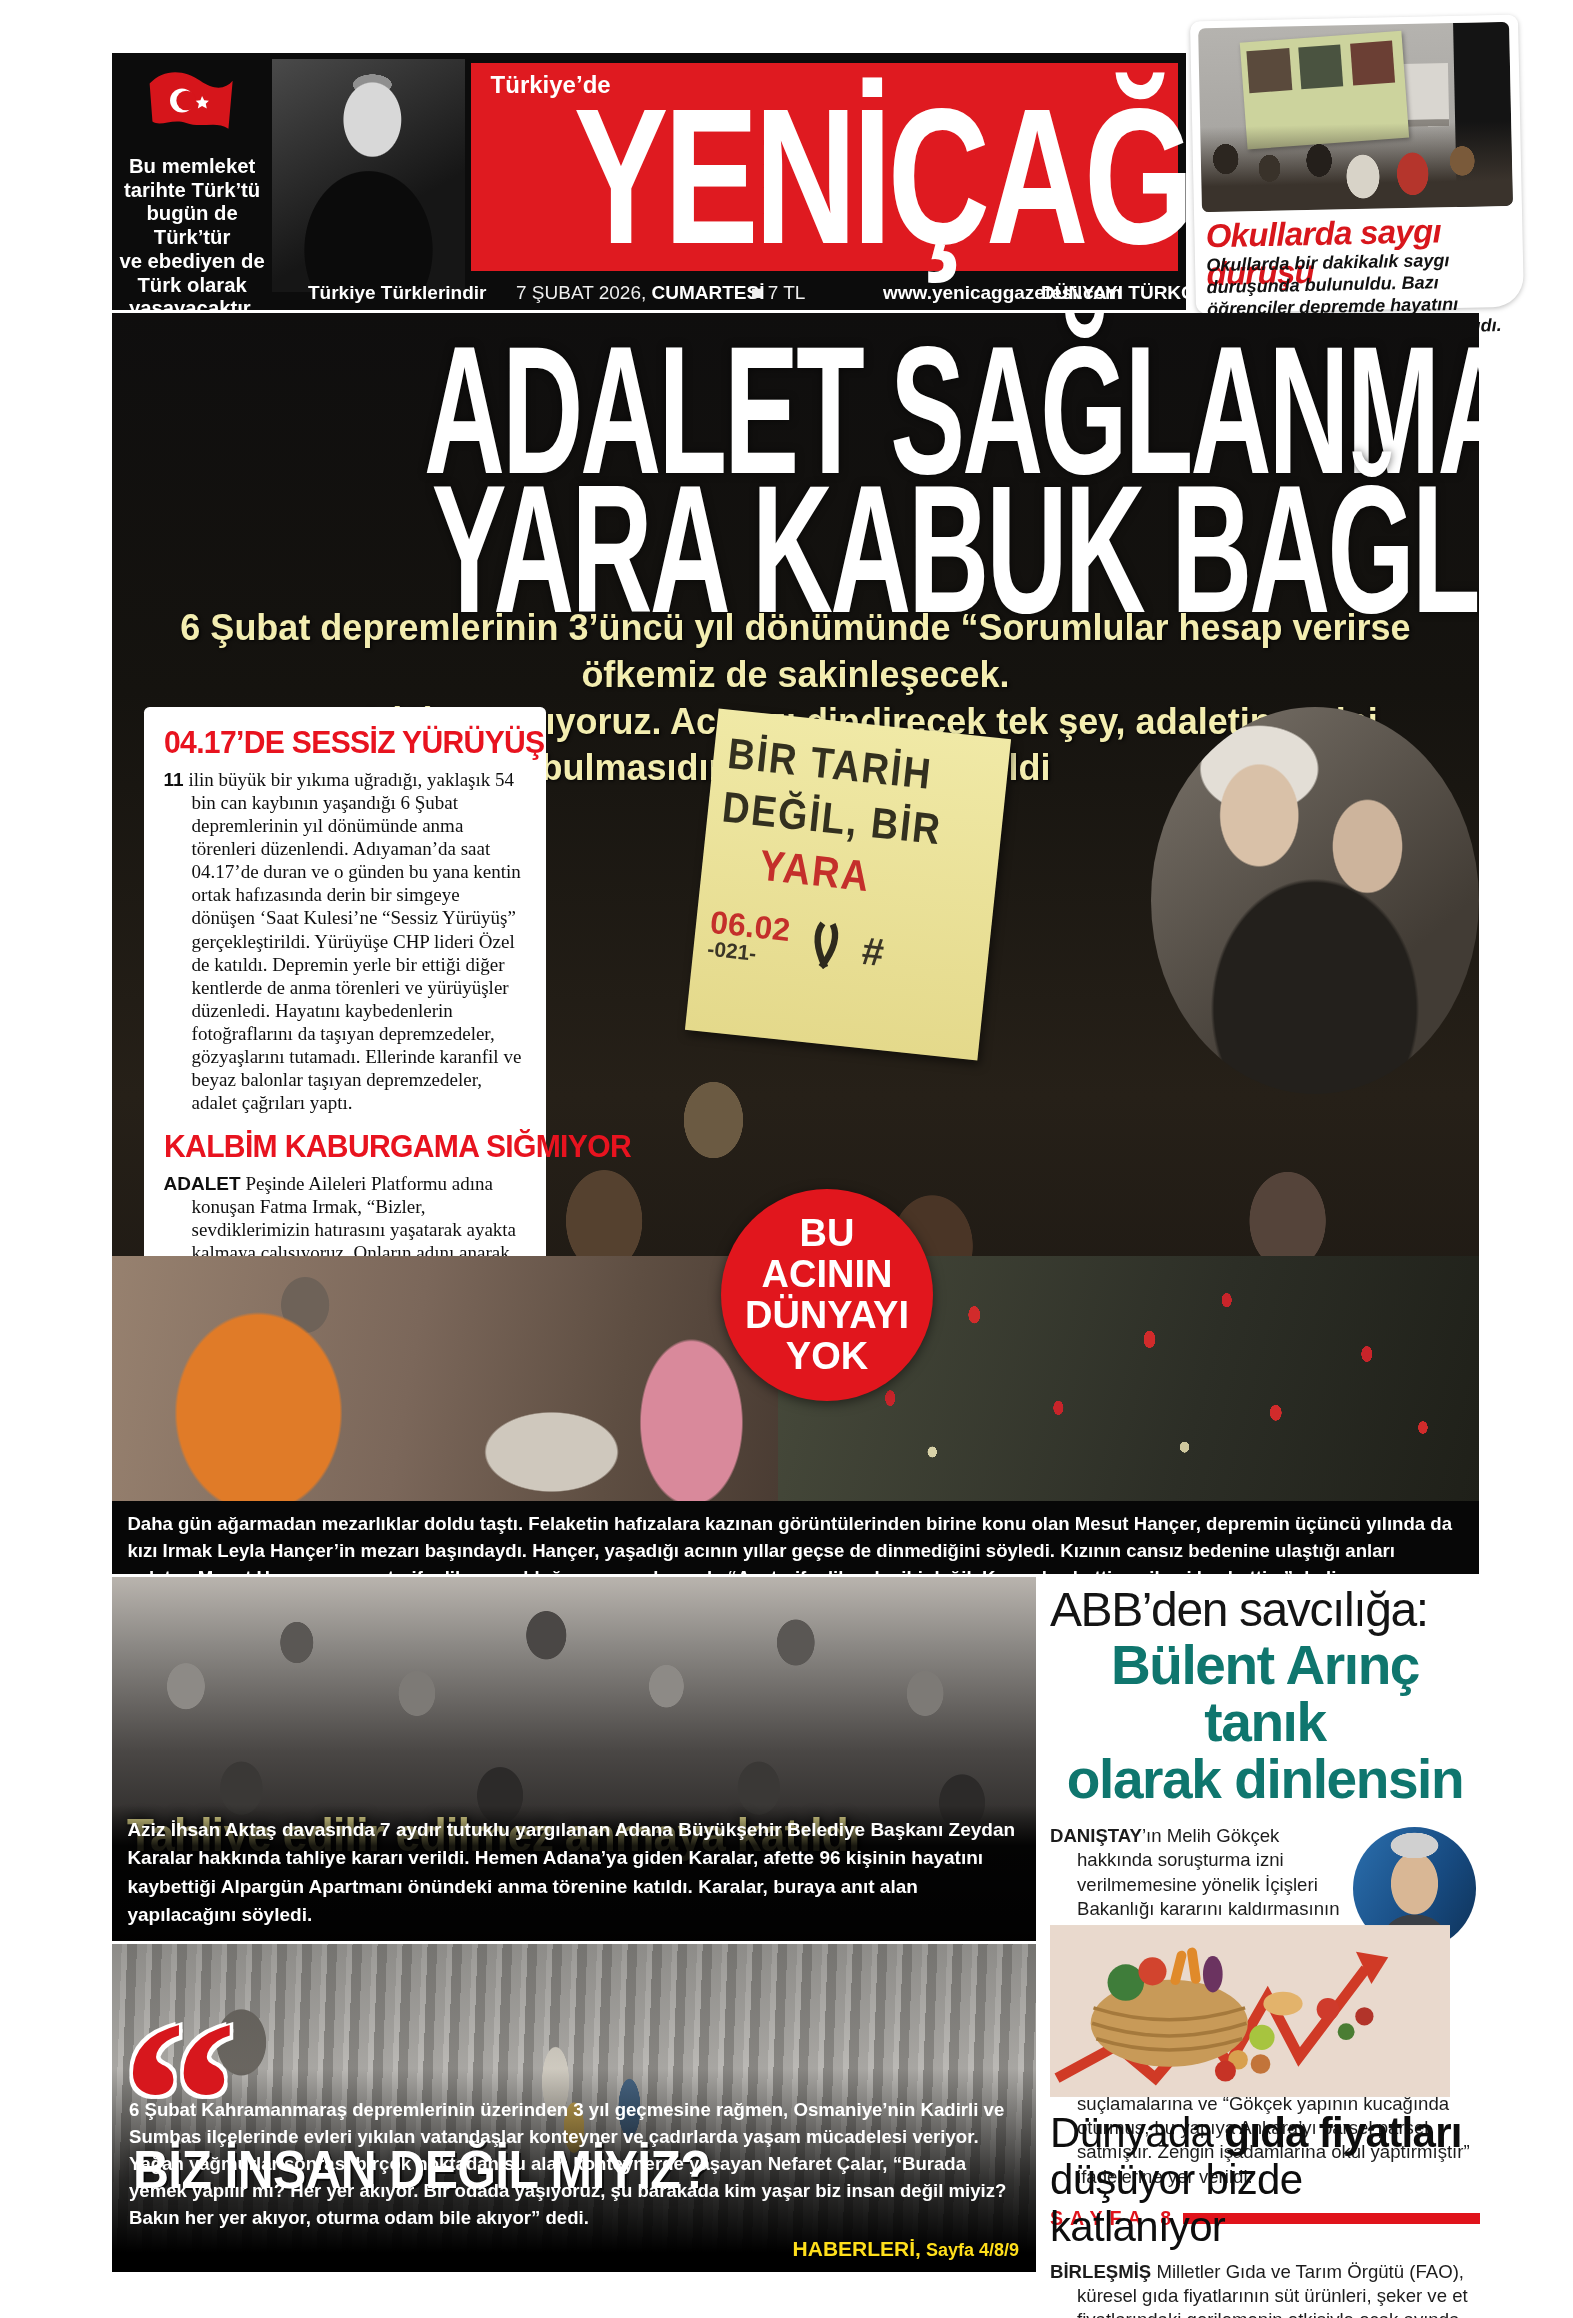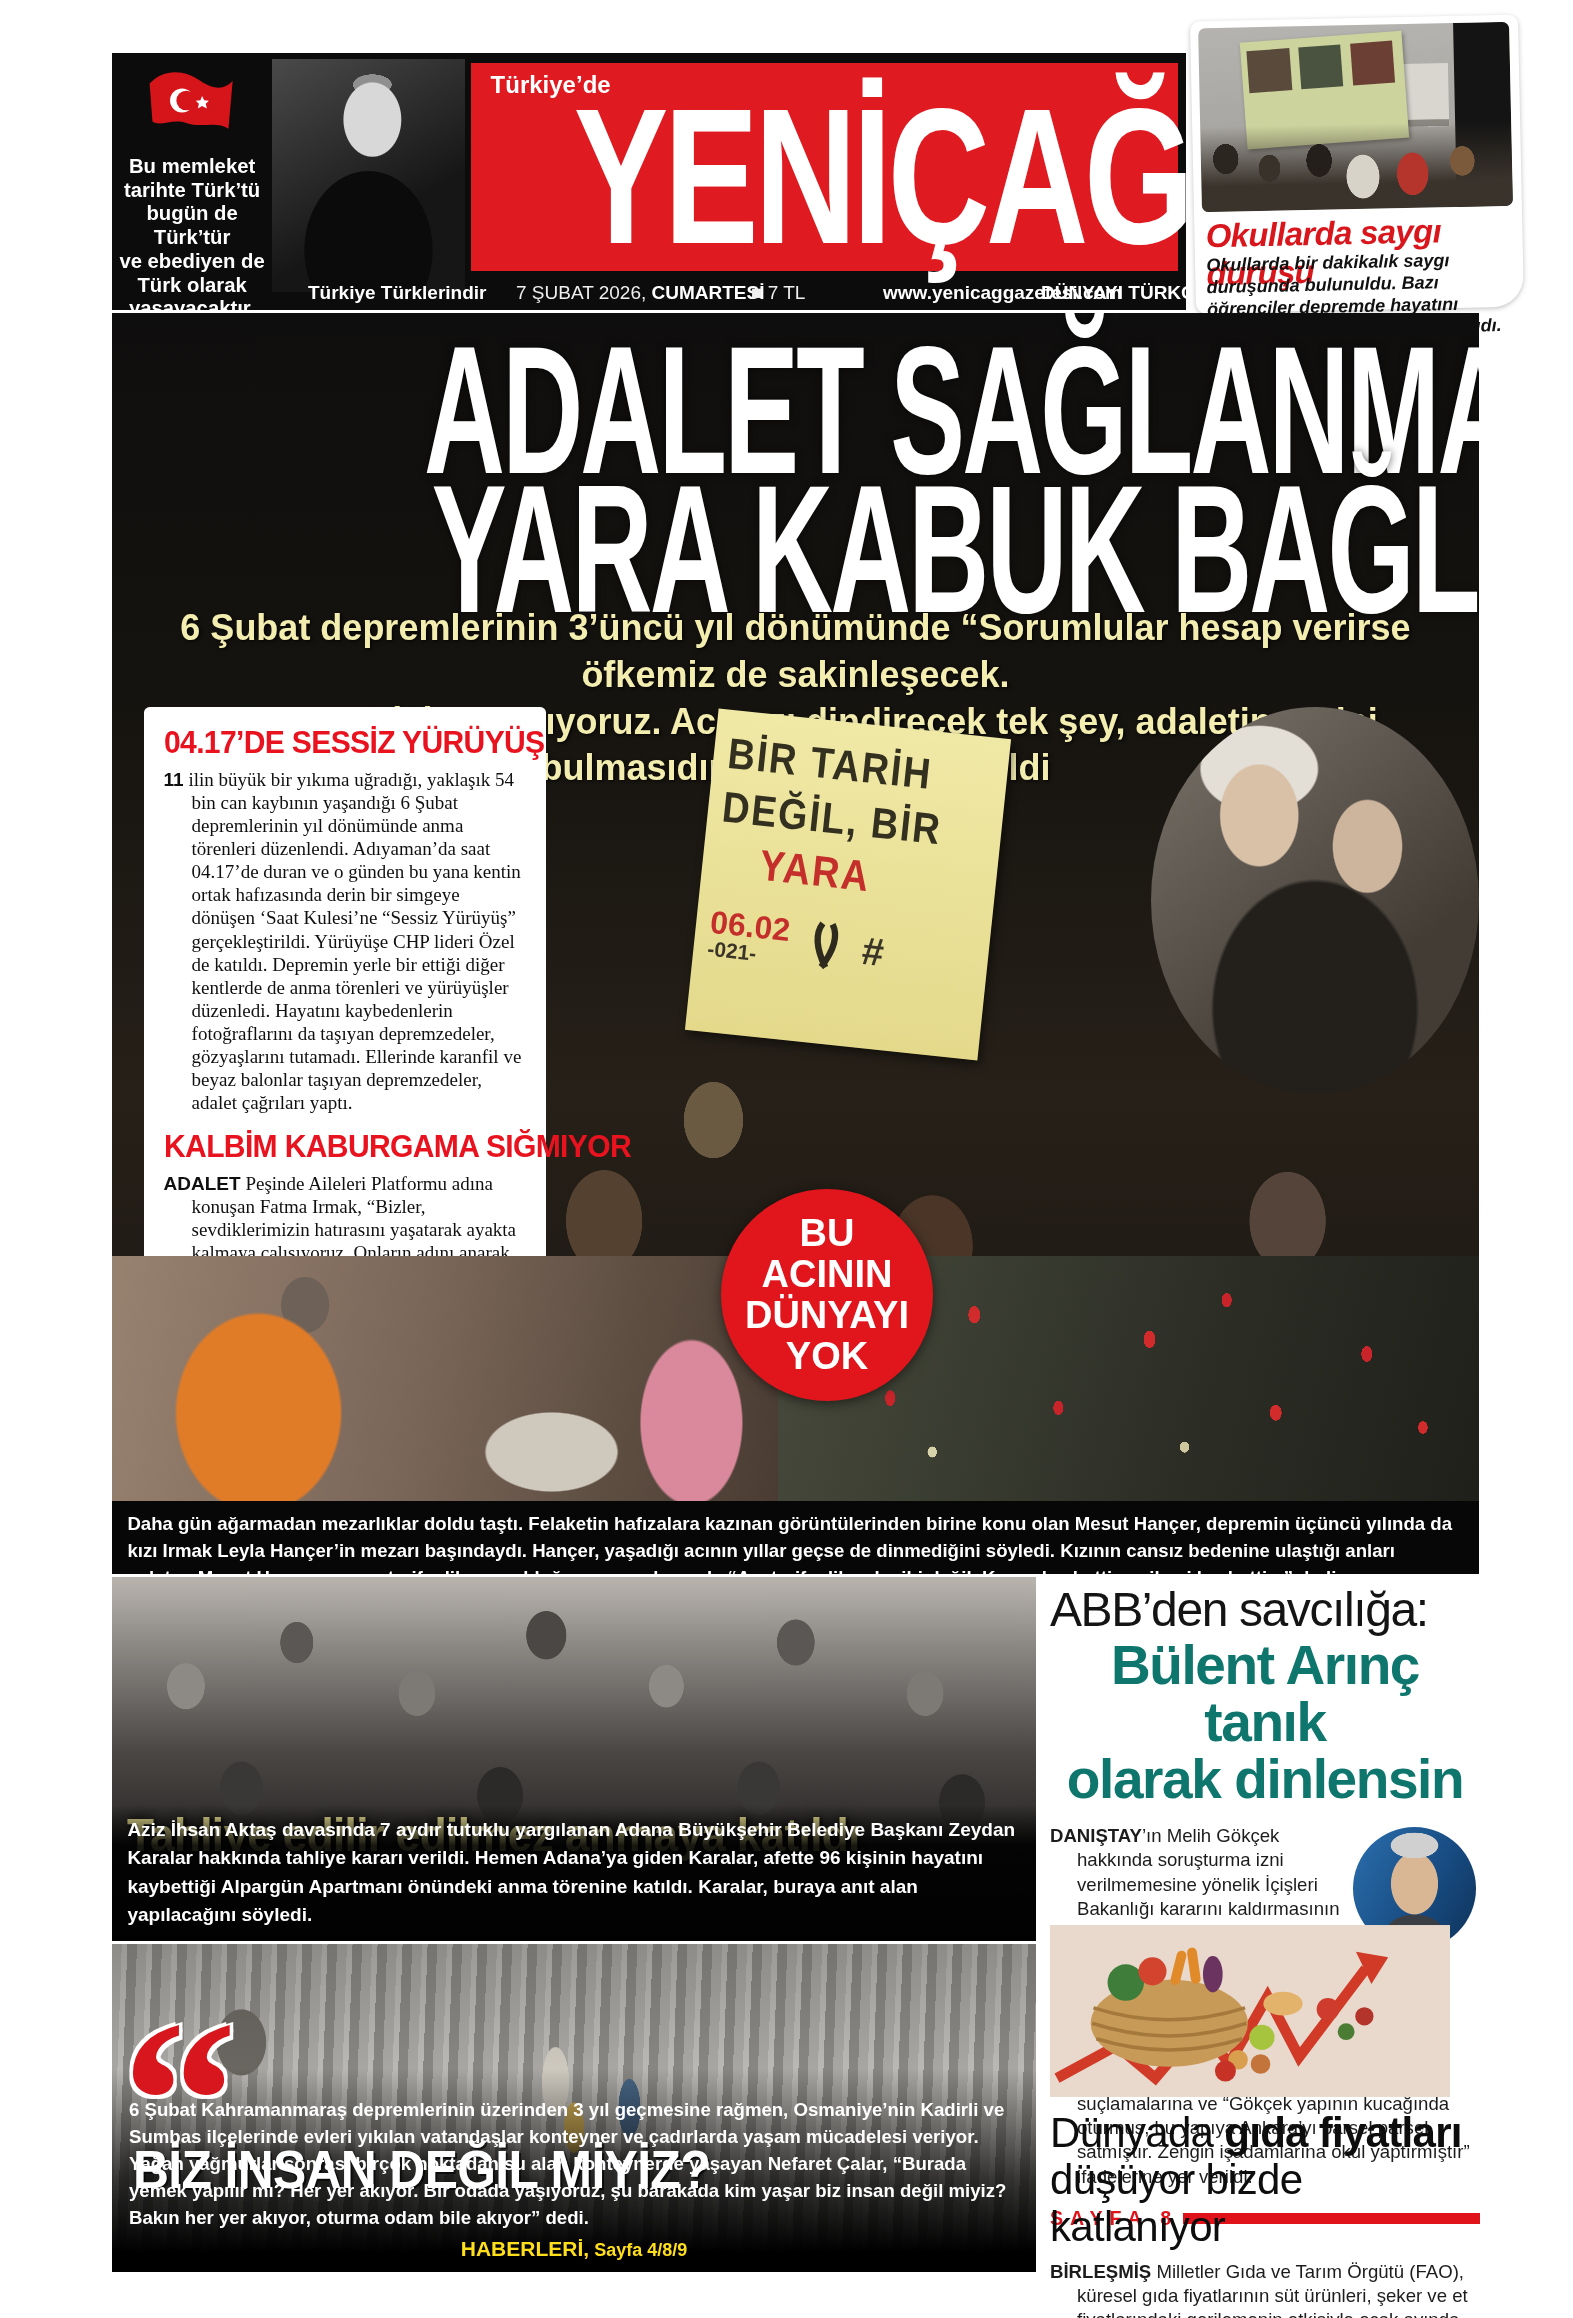--- a/index.html
+++ b/index.html
@@ -152,21 +152,21 @@
   .insan-shade{position:absolute;left:0;top:0;width:100%;height:100%;
       background:linear-gradient(180deg,rgba(60,60,58,.3),rgba(20,20,20,.05) 38%,rgba(0,0,0,.72) 72%,#000 94%);}
   .quote{position:absolute;left:9.8px;top:42px;font-family:"Liberation Serif",serif;font-weight:bold;
       font-size:231px;line-height:1;color:#d7171d;
       text-shadow:-3.5px -3.5px 0 #fff,3.5px -3.5px 0 #fff,-3.5px 3.5px 0 #fff,3.5px 3.5px 0 #fff;}
   .insan-headline{position:absolute;left:21px;top:195px;color:#fff;font-weight:bold;font-size:53px;
       letter-spacing:-0.7px;transform:scaleX(.94);transform-origin:left;white-space:nowrap;
       text-shadow:2.1px 2.1px 0 rgba(0,0,0,.65),0 0 15.4px rgba(0,0,0,.8);}
   .insan-body{position:absolute;left:0;bottom:0;width:100%;box-sizing:border-box;padding:8.4px 17px 7px;
       color:#fff;font-weight:bold;font-size:18.6px;line-height:1.46;}
-  .insan-ref{text-align:center;margin-top:2.8px;color:#ffdf1b;}
+  .insan-ref{text-align:right;margin-top:2.8px;color:#ffdf1b;}
   .insan-ref .big{font-size:21px;font-weight:bold;}
   .insan-ref .small{font-size:18px;font-weight:bold;}
   
   .story-abb{position:absolute;left:1050px;top:1582px;width:430px;}
   .abb-kicker{font-size:48px;font-weight:normal;color:#141414;letter-spacing:-1.4px;}
   .abb-h{font-size:55px;font-weight:bold;color:#0f766e;letter-spacing:-1.4px;line-height:1.04;text-align:center;}
   .abb-bodywrap{margin-top:15.4px;position:relative;}
   .arinc-wrap{float:right;width:132px;margin:2.8px 0 2.8px 7px;text-align:center;}
   .arinc-photo{width:123px;height:123px;border-radius:50%;margin:0 auto;
       background:

